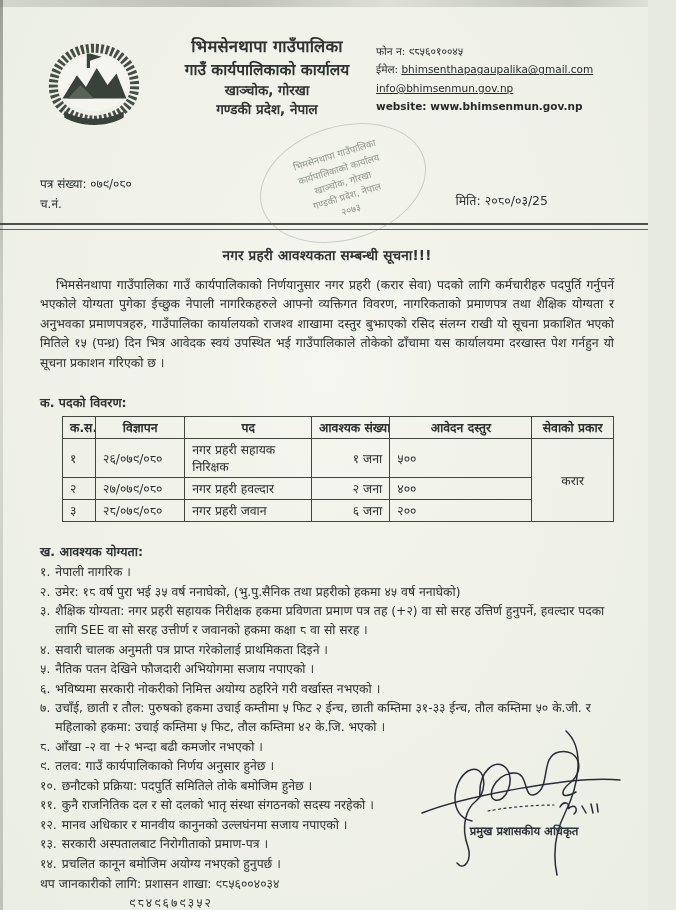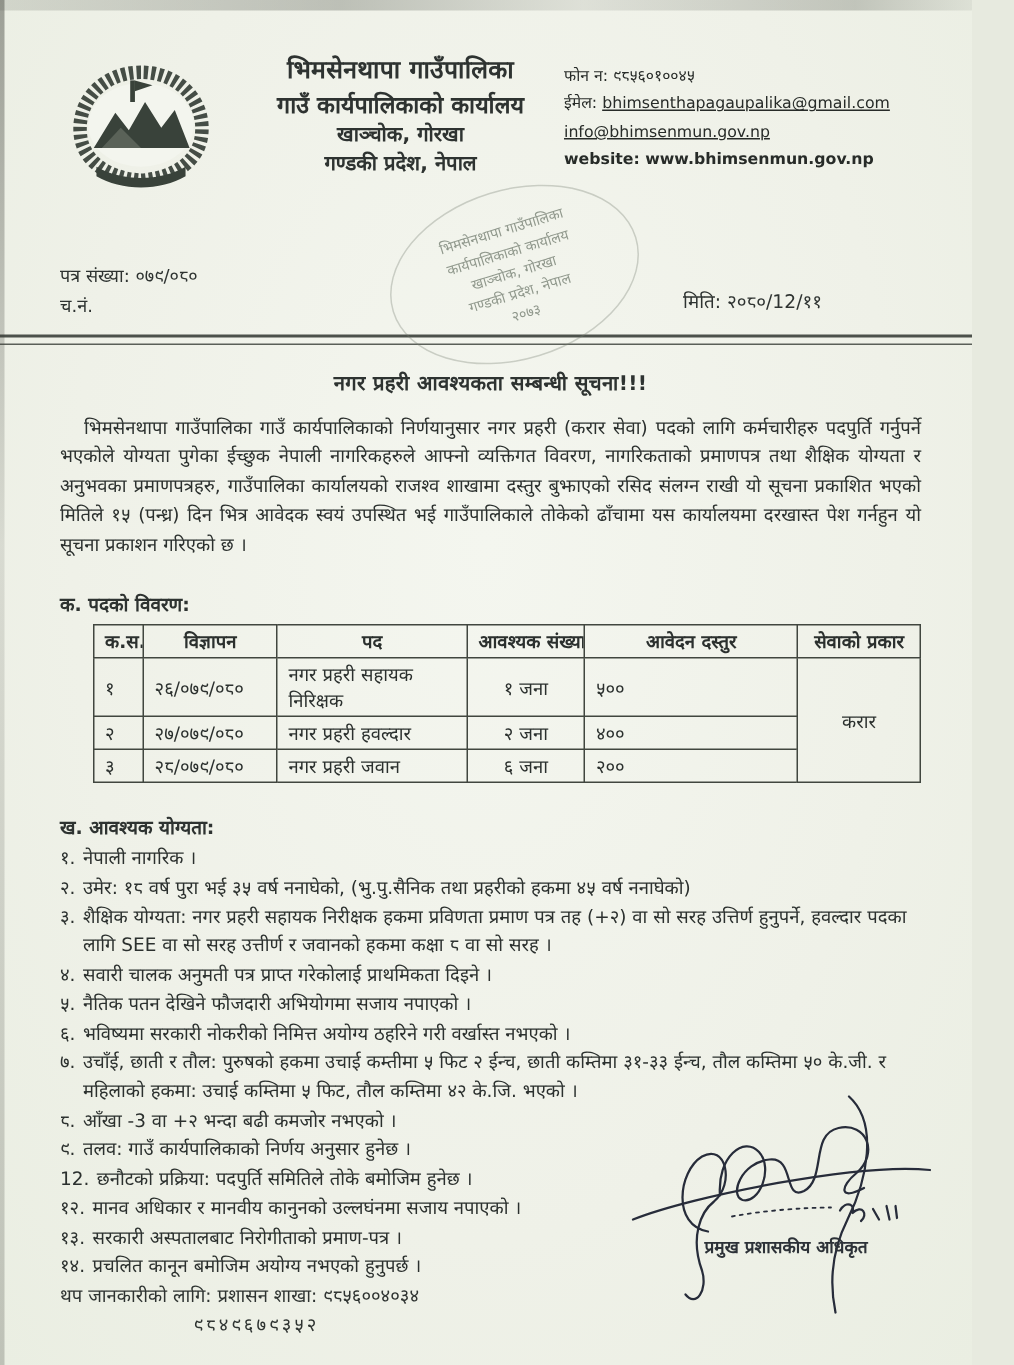--- a/index.html
+++ b/index.html
@@ -73,21 +73,21 @@
     border-collapse:collapse;margin:5px 0 4px 22px;width:552px;
     font-size:12.3px;color:#2b302e;table-layout:fixed;
   }
   table.positions th,table.positions td{
     border:1px solid #41463f;padding:2px 7px;height:21px;box-sizing:border-box;margin-left:15px;
   }
   table.positions th{font-weight:bold;text-align:center;white-space:nowrap;overflow:hidden;}
   td.c0{text-align:left;padding-left:10px;}
   td.c1{text-align:left;}
   td.c2{text-align:left;}
-  td.c3{text-align:center;}
+  td.c3{text-align:right;}
   td.c4{text-align:left;}
   td.service{text-align:center;vertical-align:middle;}
 
   
   .q-list{margin-top:3px;font-size:12.3px;color:#2b302e;}
   .q-item{display:grid;grid-template-columns:max-content 1fr;column-gap:5px;line-height:19px;margin-bottom:0.5px;}
   .q-num{white-space:nowrap;}
   .q-text{text-align:left;}
 
   .more-info{font-size:12.3px;line-height:19px;margin-top:1px;}
@@ -146,21 +146,21 @@
           <div>२०७३</div>
         </div>
     </div>
   </div>
 
   <div class="ref-row">
     <div class="ref-left">
       <div>पत्र संख्या: ०७९/०८०</div>
       <div>च.नं.</div>
     </div>
-    <div class="ref-date">मिति: २०८०/12/११</div>
+    <div class="ref-date">मिति: २०८०/०३/25</div>
   </div>
 
   <div class="double-rule"></div>
 
   <div class="notice-title">नगर प्रहरी आवश्यकता सम्बन्धी सूचना!!!</div>
   <div class="notice-body">भिमसेनथापा गाउँपालिका गाउँ कार्यपालिकाको निर्णयानुसार नगर प्रहरी (करार सेवा) पदको लागि कर्मचारीहरु पदपुर्ति गर्नुपर्ने भएकोले योग्यता पुगेका ईच्छुक नेपाली नागरिकहरुले आफ्नो व्यक्तिगत विवरण, नागरिकताको प्रमाणपत्र तथा शैक्षिक योग्यता र अनुभवका प्रमाणपत्रहरु, गाउँपालिका कार्यालयको राजश्व शाखामा दस्तुर बुझाएको रसिद संलग्न राखी यो सूचना प्रकाशित भएको मितिले १५ (पन्ध्र) दिन भित्र आवेदक स्वयं उपस्थित भई गाउँपालिकाले तोकेको ढाँचामा यस कार्यालयमा दरखास्त पेश गर्नहुन यो सूचना प्रकाशन गरिएको छ ।</div>
 
   <div class="sec-heading">क. पदको विवरण:</div>
 
   <table class="positions">
@@ -234,29 +234,33 @@
       <div class="q-item">
         <span class="q-num">६.</span>
         <span class="q-text">भविष्यमा सरकारी नोकरीको निमित्त अयोग्य ठहरिने गरी वर्खास्त नभएको ।</span>
       </div>
       <div class="q-item">
         <span class="q-num">७.</span>
         <span class="q-text">उचाँई, छाती र तौल: पुरुषको हकमा उचाई कम्तीमा ५ फिट २ ईन्च, छाती कम्तिमा ३१-३३ ईन्च, तौल कम्तिमा ५० के.जी. र महिलाको हकमा: उचाई कम्तिमा ५ फिट, तौल कम्तिमा ४२ के.जि. भएको ।</span>
       </div>
       <div class="q-item">
         <span class="q-num">८.</span>
-        <span class="q-text">आँखा -3 वा +२ भन्दा बढी कमजोर नभएको ।</span>
+        <span class="q-text">आँखा -२ वा +२ भन्दा बढी कमजोर नभएको ।</span>
       </div>
       <div class="q-item">
         <span class="q-num">९.</span>
         <span class="q-text">तलव: गाउँ कार्यपालिकाको निर्णय अनुसार हुनेछ ।</span>
       </div>
       <div class="q-item">
-        <span class="q-num">12.</span>
+        <span class="q-num">१०.</span>
         <span class="q-text">छनौटको प्रक्रिया: पदपुर्ति समितिले तोके बमोजिम हुनेछ ।</span>
+      </div>
+      <div class="q-item">
+        <span class="q-num">११.</span>
+        <span class="q-text">कुनै राजनितिक दल र सो दलको भातृ संस्था संगठनको सदस्य नरहेको ।</span>
       </div>
       <div class="q-item">
         <span class="q-num">१२.</span>
         <span class="q-text">मानव अधिकार र मानवीय कानुनको उल्लघंनमा सजाय नपाएको ।</span>
       </div>
       <div class="q-item">
         <span class="q-num">१३.</span>
         <span class="q-text">सरकारी अस्पतालबाट निरोगीताको प्रमाण-पत्र ।</span>
       </div>
       <div class="q-item">

